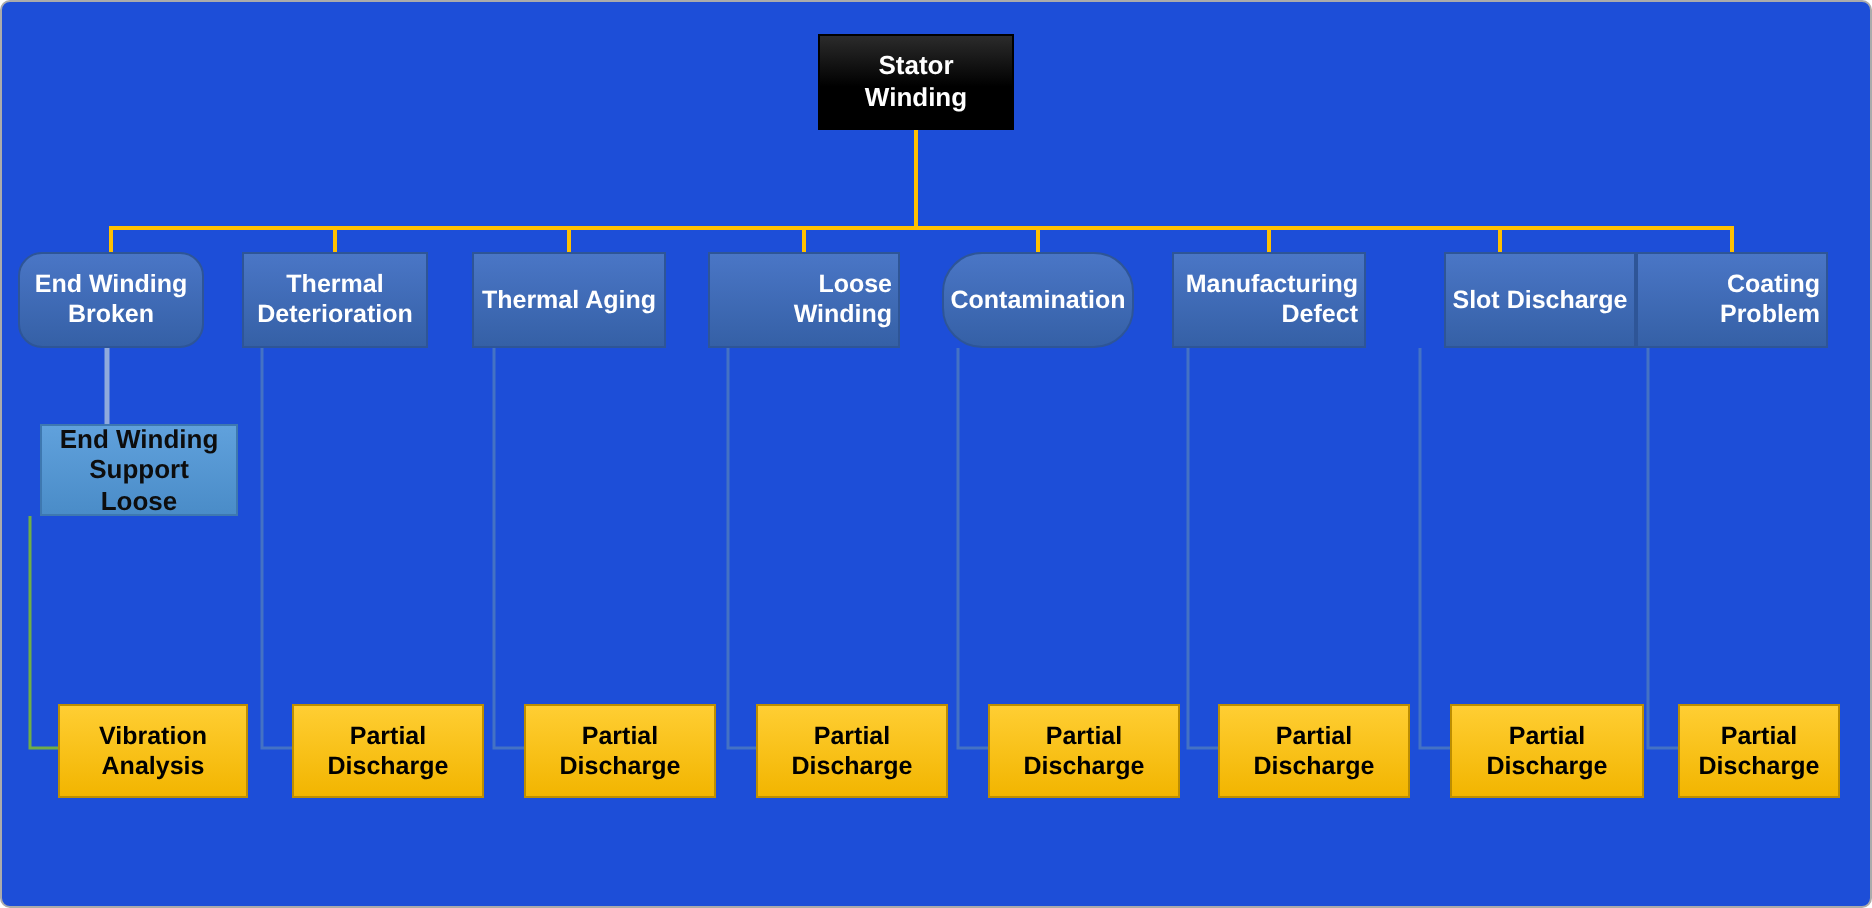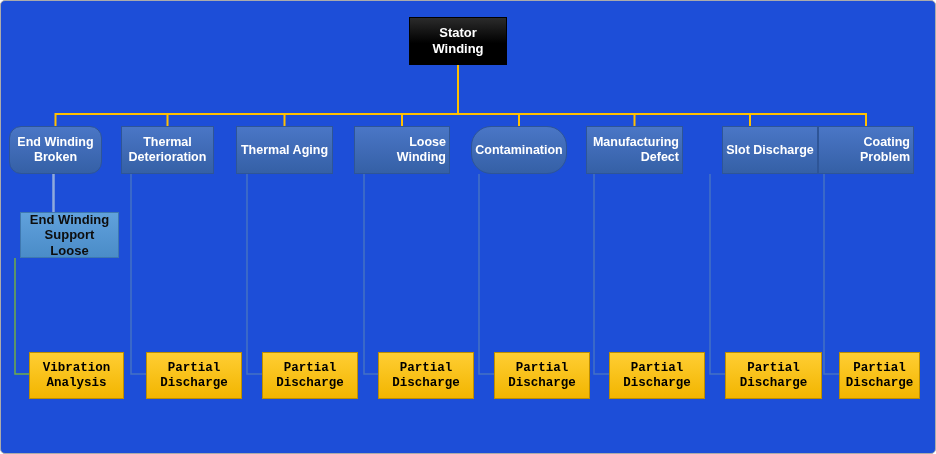--- a/index.html
+++ b/index.html
@@ -21,21 +21,21 @@
   .node-blue{
     background:linear-gradient(#4a76c6,#3560a6);border:1px solid #2e5597;
     color:#fff;font-size:12.5px;
   }
   .node-ltblue{
     background:linear-gradient(#60a1dc,#4a8cc8);border:1px solid #3e78b0;
     color:#0d0d0d;font-size:13px;
   }
   .node-yellow{
     background:linear-gradient(#ffce33,#f2b500);border:1px solid #bd8e00;
-    color:#000;font-size:12.5px;font-family:Liberation Mono, monospace;
+    color:#000;font-size:12.5px;
   }
   
   .b0{left:8px;  top:125px;width:93px;height:48px;border-radius:12px;}
   .b1{left:120px;top:125px;width:93px;height:48px;}
   .b2{left:235px;top:125px;width:97px;height:48px;}
   .b3{left:353px;top:125px;width:96px;height:48px;text-align:right;}
   .b4{left:470px;top:125px;width:96px;height:48px;border-radius:20px;}
   .b5{left:585px;top:125px;width:97px;height:48px;text-align:right;}
   .b6{left:701px;top:125px;width:96px;height:48px;margin-left:20px;}
   .b7{left:817px;top:125px;width:96px;height:48px;text-align:right;}

